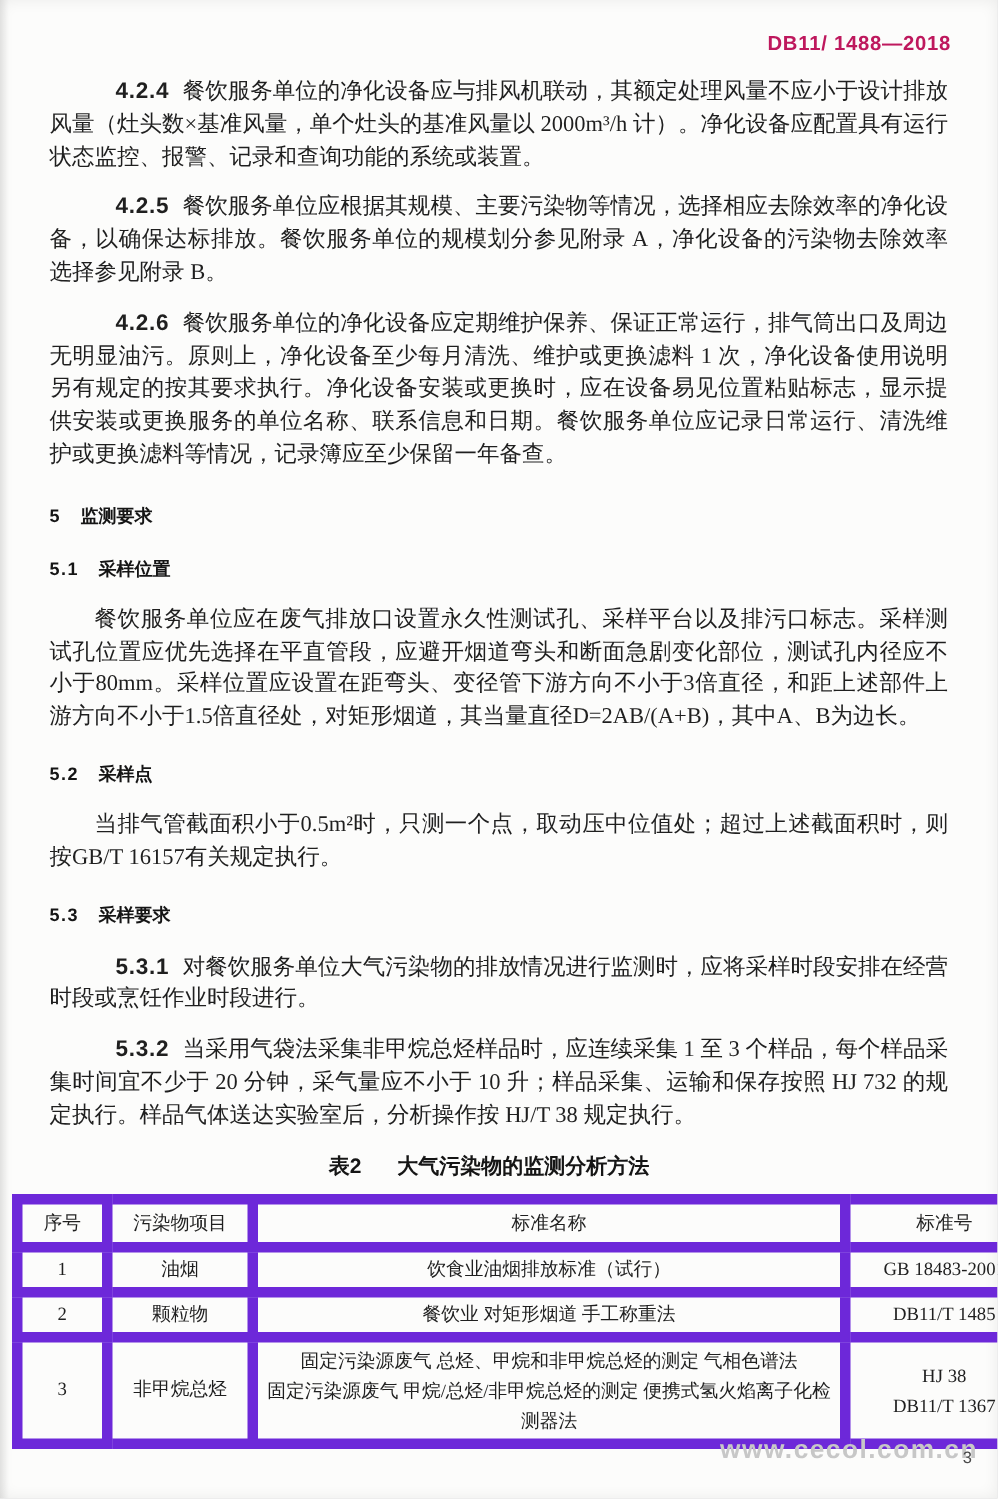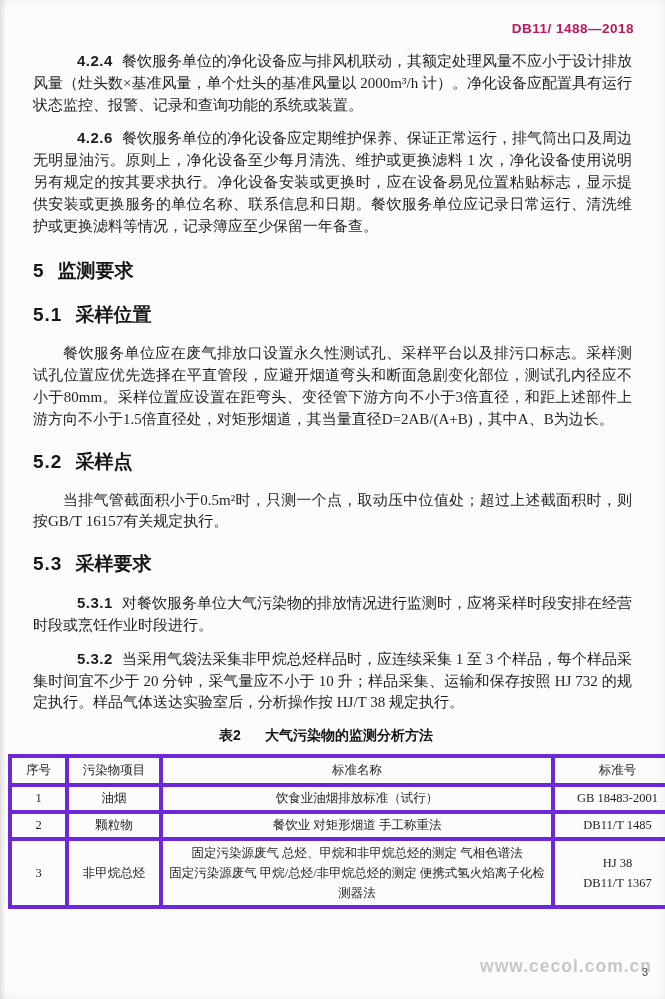--- a/index.html
+++ b/index.html
@@ -19,38 +19,38 @@
     font-size:15px; line-height:21.8px; text-align:justify; margin:0 0 11px 0;
     word-break:break-all;
   }
   .pnum {
     font-weight:bold; font-family:"Liberation Sans","DejaVu Sans",sans-serif;
     margin-right:9px; letter-spacing:0.5px;margin-left:44px;
   }
   .indent { text-indent:2em; }
   .heading1, .heading2 {
     font-family:"Liberation Sans","DejaVu Sans",sans-serif;
-    font-weight:bold; font-size:19px; color:#151515;
+    font-weight:bold; font-size:12px; color:#151515;
   }
   .heading1 { margin:21px 0 17px 0; }
   .heading2 { margin:18px 0 15px 0; }
   .hnum { margin-right:13px; letter-spacing:1px; }
   .table-section { margin:13px 0 0 -25px; width:636px; }
   .table-title {
     text-align:center; font-weight:bold; font-size:14px; margin:0 0 9px 0;
     font-family:"Liberation Sans","DejaVu Sans",sans-serif; color:#151515;
   }
   .table-title .tnum { margin-right:24px; }
   table.std {
     border-collapse:collapse; width:100%;
     font-size:12.5px; color:#1f1f1f; table-layout:fixed;
     border:2px solid #1a1a1a;
   }
   table.std th, table.std td {
-    border:4px solid #6d28d9; text-align:center; vertical-align:middle;
+    border:7px solid #6d28d9; text-align:center; vertical-align:middle;
     padding:2px 4px; line-height:19px; font-weight:normal;
   }
   table.std th { height:21px; }
   .col-no { width:45px; }
   .col-pollutant { width:82px; }
   .col-name { width:380px; }
   .col-stdno { width:117px; }
   .row-short td { height:19px; }
   .cell-multiline div { line-height:20px; }
   .watermark {
@@ -73,20 +73,21 @@
 
 <div class="page">
   <div class="edge-shade-left"></div>
 
   <div class="doc-number">DB11/ 1488—2018</div>
 
   <div class="content">
 
     <p class="para"><span class="pnum">4.2.4</span><span>餐饮服务单位的净化设备应与排风机联动，其额定处理风量不应小于设计排放风量（灶头数×基准风量，单个灶头的基准风量以 2000m³/h 计）。净化设备应配置具有运行状态监控、报警、记录和查询功能的系统或装置。</span></p>
 
+    <p class="para"><span class="pnum">4.2.5</span><span>餐饮服务单位应根据其规模、主要污染物等情况，选择相应去除效率的净化设备，以确保达标排放。餐饮服务单位的规模划分参见附录 A，净化设备的污染物去除效率选择参见附录 B。</span></p>
 
     <p class="para"><span class="pnum">4.2.6</span><span>餐饮服务单位的净化设备应定期维护保养、保证正常运行，排气筒出口及周边无明显油污。原则上，净化设备至少每月清洗、维护或更换滤料 1 次，净化设备使用说明另有规定的按其要求执行。净化设备安装或更换时，应在设备易见位置粘贴标志，显示提供安装或更换服务的单位名称、联系信息和日期。餐饮服务单位应记录日常运行、清洗维护或更换滤料等情况，记录簿应至少保留一年备查。</span></p>
 
     <div class="heading1"><span class="hnum">5</span><span>监测要求</span></div>
 
     <div class="heading2"><span class="hnum">5.1</span><span>采样位置</span></div>
 
     <p class="para indent">餐饮服务单位应在废气排放口设置永久性测试孔、采样平台以及排污口标志。采样测试孔位置应优先选择在平直管段，应避开烟道弯头和断面急剧变化部位，测试孔内径应不小于80mm。采样位置应设置在距弯头、变径管下游方向不小于3倍直径，和距上述部件上游方向不小于1.5倍直径处，对矩形烟道，其当量直径D=2AB/(A+B)，其中A、B为边长。</p>
 
     <div class="heading2"><span class="hnum">5.2</span><span>采样点</span></div>

